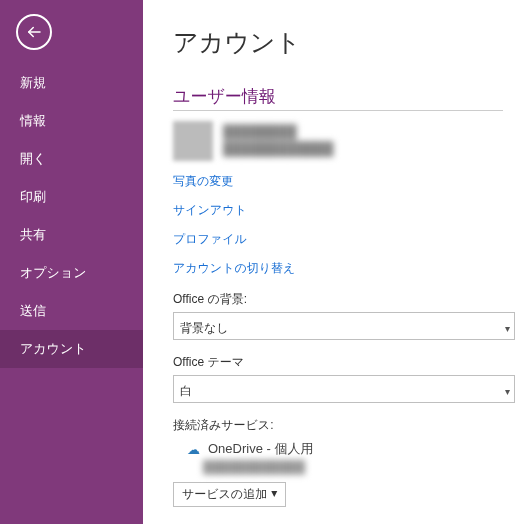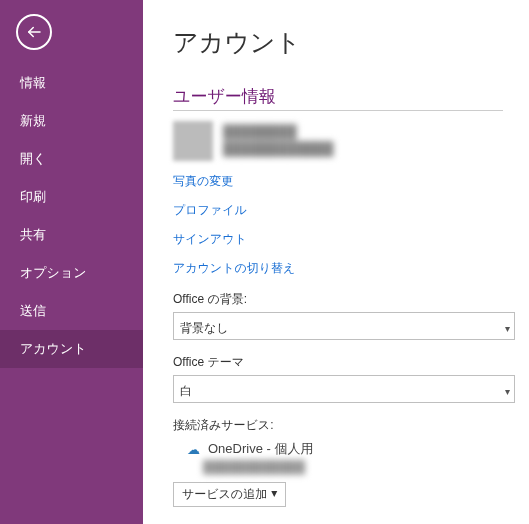--- a/index.html
+++ b/index.html
@@ -31,22 +31,22 @@
 
 <div class="app">
   <div class="side">
     <div class="back">
       <svg width="18" height="18" viewBox="0 0 24 24" fill="none" stroke="#fff" stroke-width="2" stroke-linecap="round" stroke-linejoin="round">
           <line x1="20" y1="12" x2="5" y2="12"></line>
           <polyline points="11 18 5 12 11 6"></polyline>
         </svg>
     </div>
     <div class="nav">
+      <div class="nav-item">新規</div>
       <div class="nav-item">情報</div>
-      <div class="nav-item">新規</div>
       <div class="nav-item">開く</div>
       <div class="nav-item">印刷</div>
       <div class="nav-item">共有</div>
       <div class="nav-item">オプション</div>
       <div class="nav-item">送信</div>
       <div class="nav-item active">アカウント</div>
     </div>
   </div>
 
   <div class="main">
@@ -54,22 +54,22 @@
 
     <div class="h2 h2u">ユーザー情報</div>
     <div class="user">
       <div class="avatar"></div>
       <div class="uname">
         <div>████████</div>
         <div>████████████</div>
       </div>
     </div>
     <div class="link">写真の変更</div>
+    <div class="link">サインアウト</div>
     <div class="link">プロファイル</div>
-    <div class="link">サインアウト</div>
     <div class="link">アカウントの切り替え</div>
 
     <div class="sec">Office の背景:</div>
     <div class="sel">
       <span>背景なし</span>
       <span class="chev">▾</span>
     </div>
 
     <div class="sec">Office テーマ</div>
     <div class="sel">

